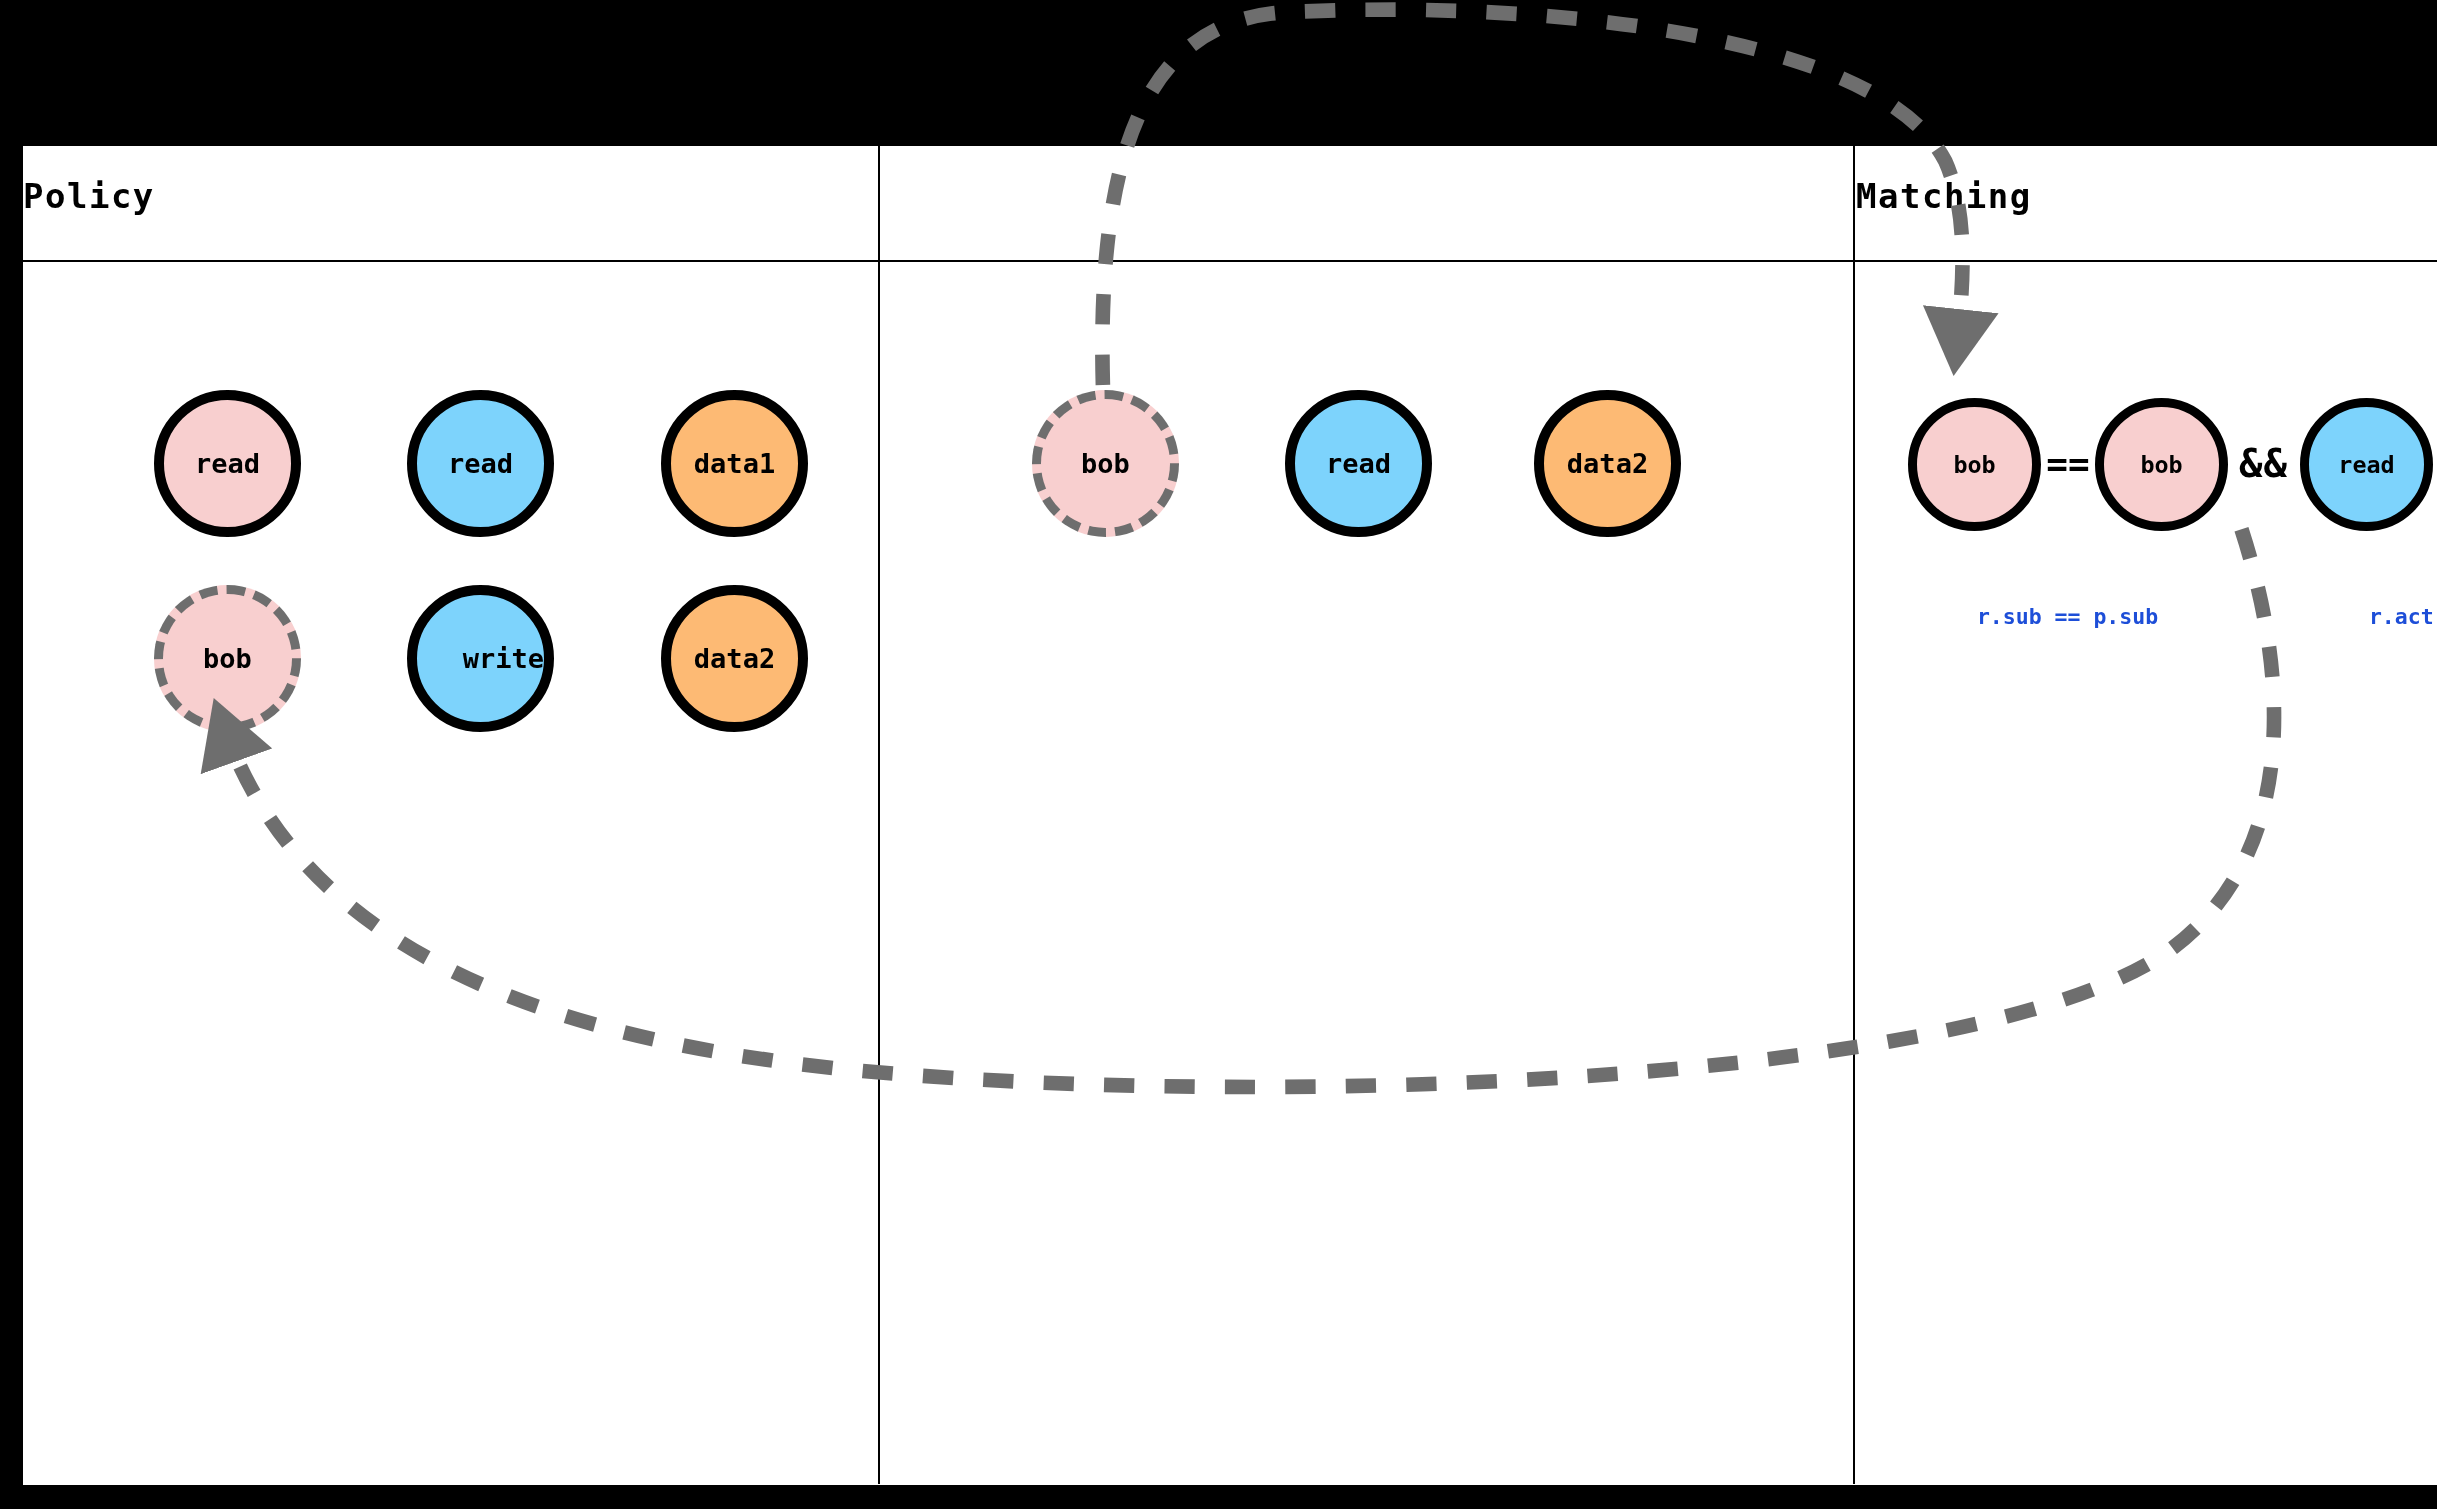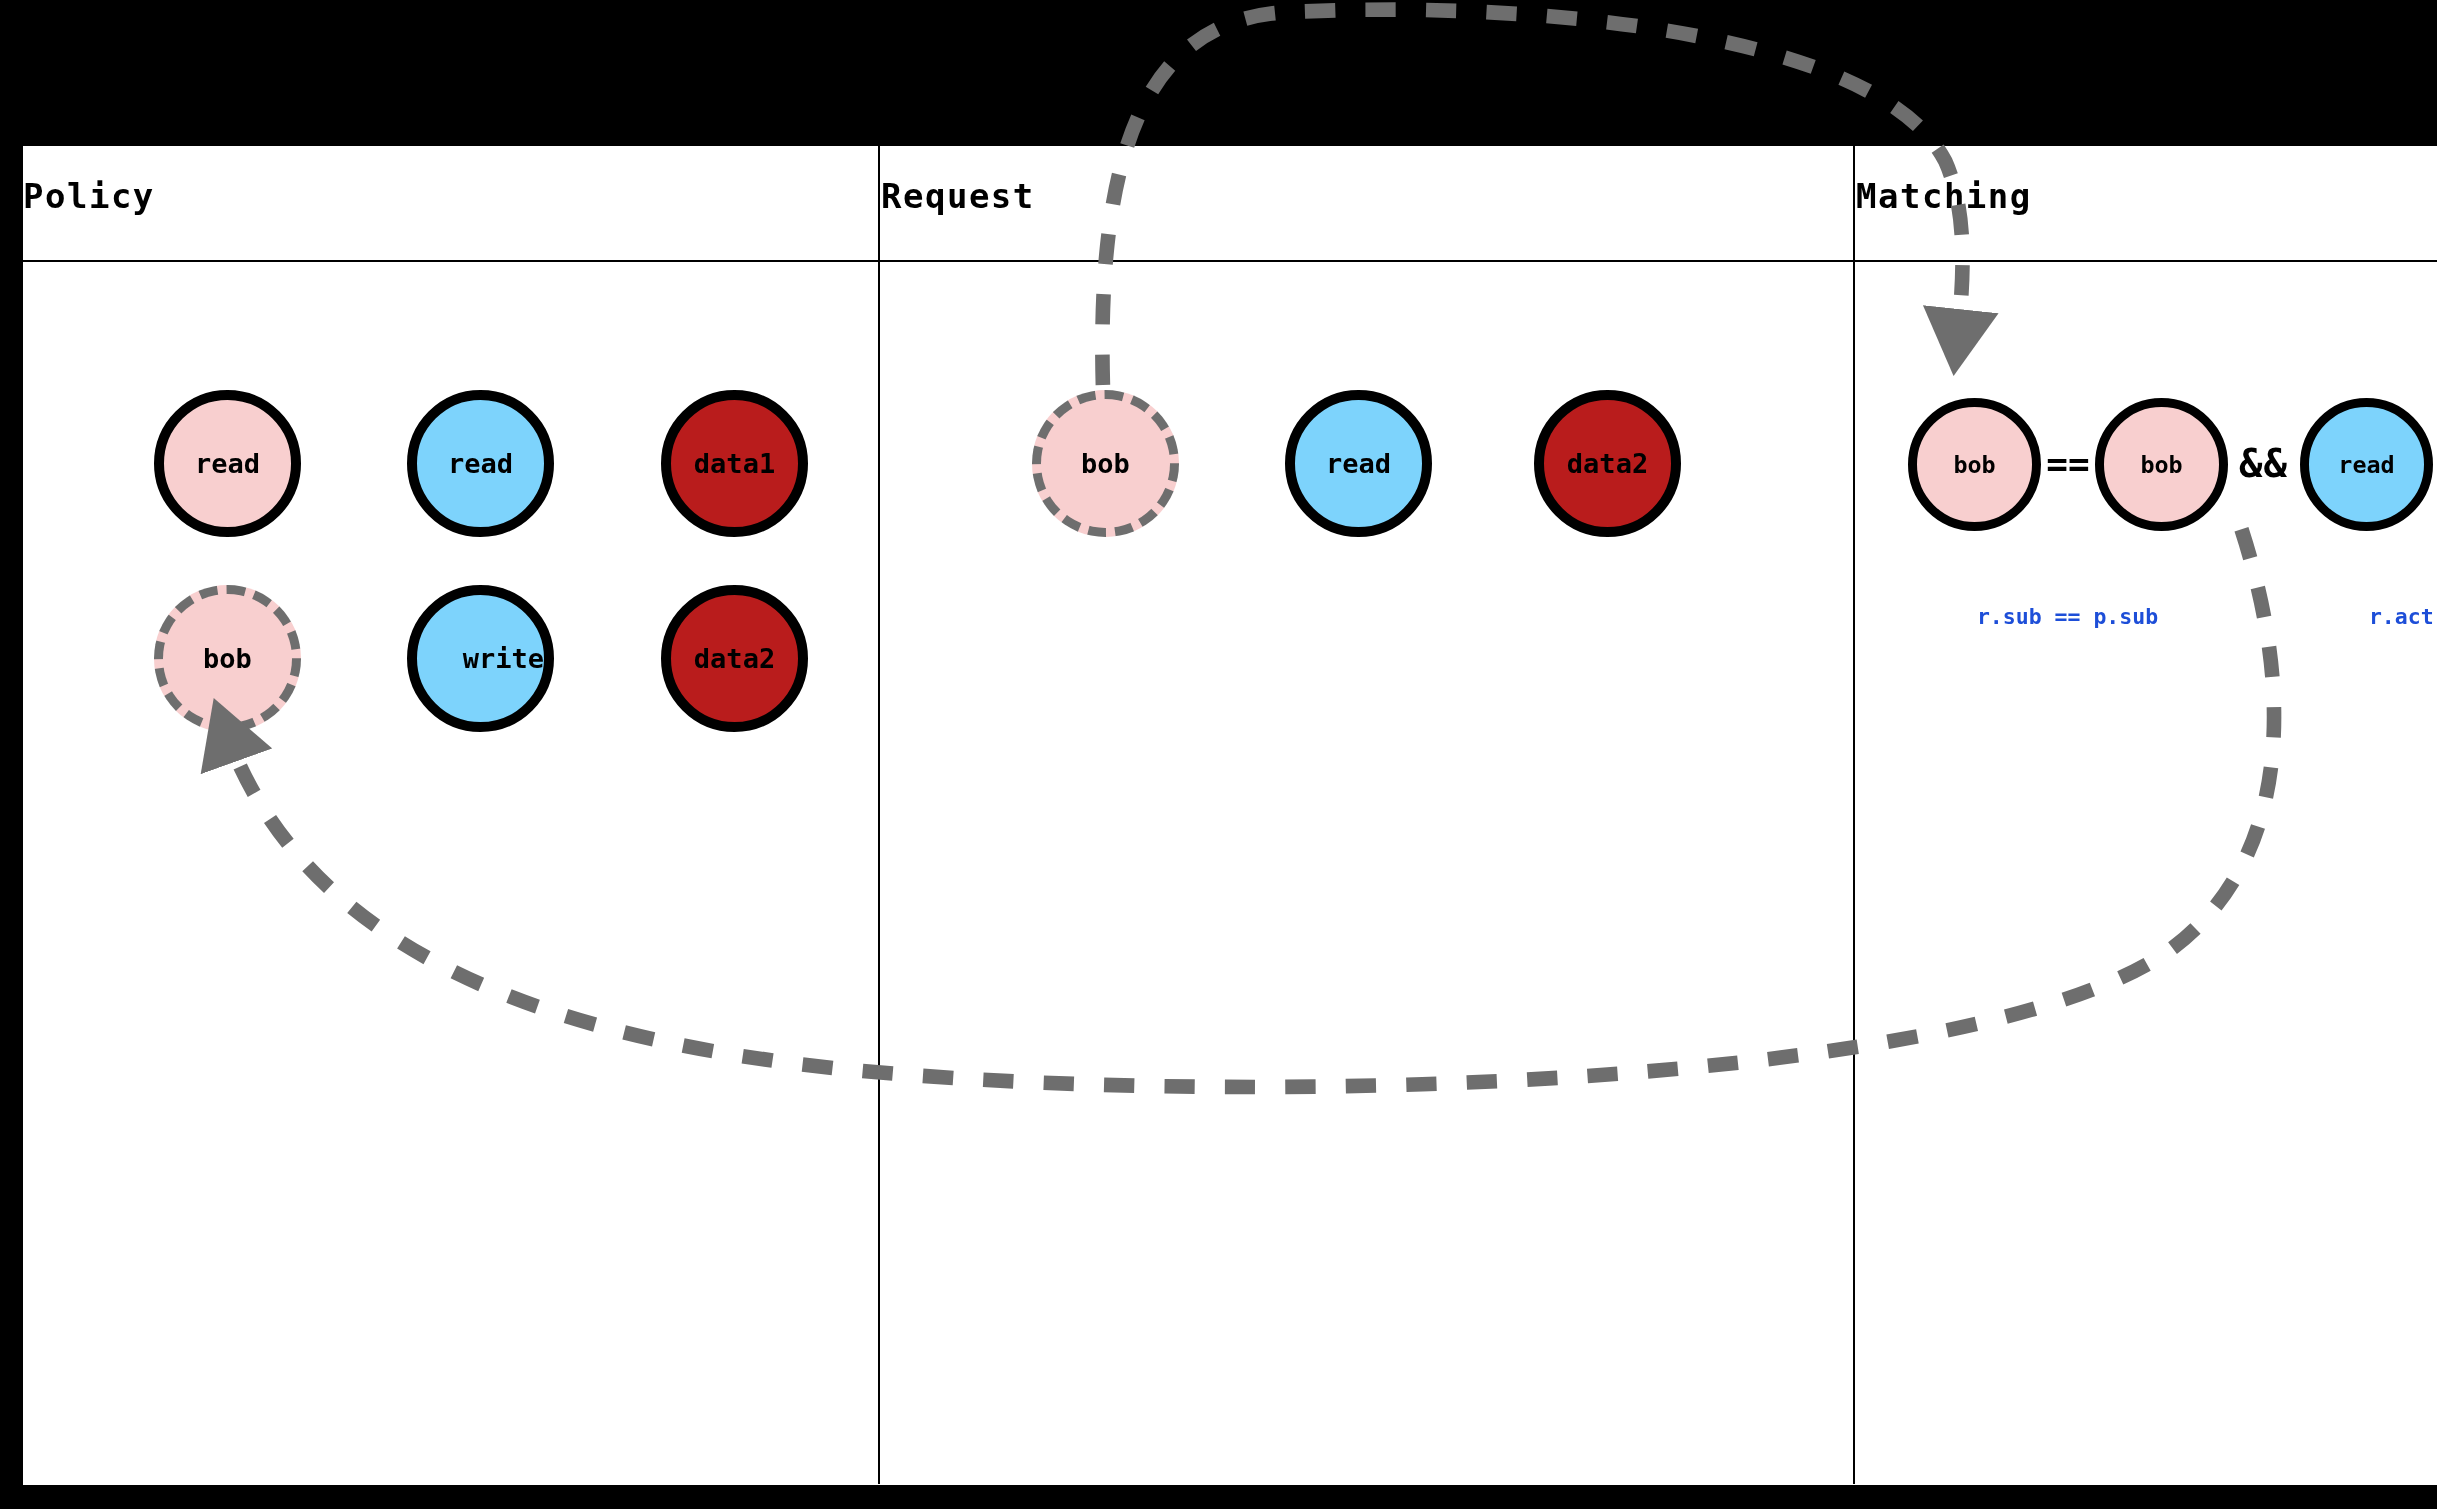--- a/index.html
+++ b/index.html
@@ -76,21 +76,21 @@
     font-family: "DejaVu Sans Mono", monospace;
     font-weight: bold;
     color: #000000;
     white-space: nowrap;
   }
   .node.solid { border-style: solid; border-color: #000000; }
   .node.dashed { border-style: dashed; border-color: #6e6e6e; }
 
   .fill-sub { background: #f8cfcf; }
   .fill-act { background: #7dd3fc; }
-  .fill-obj { background: #b91c1c; }
+  .fill-obj { background: #fdba74; }
 
   .node.big {
     width: 147px;
     height: 147px;
     border-width: 10.7px;
     font-size: 27px;
   }
   .node.big.dashed { border-width: 9.8px; }
 
   .node.small {
@@ -129,21 +129,20 @@
 
 <div id="stage">
 
   <div id="frame">
 
     <div class="vdiv" style="left:855px;"></div>
     <div class="vdiv" style="left:1830px;"></div>
     <div class="hdiv"></div>
 
     <div class="col-title" style="left:0px; width:855px;">Policy</div>
-    <div class="col-title" style="left:858px; width:973px;">Request</div>
     <div class="col-title" style="left:1833px; width:1515px;">Matching</div>
 
     <div class="node big solid fill-sub" style="left:131px; top:244px;">
       <span>read</span>
     </div>
     <div class="node big solid fill-act" style="left:384px; top:244px;">
       <span>read</span>
     </div>
     <div class="node big solid fill-obj" style="left:638px; top:244px;">
       <span>data1</span>

